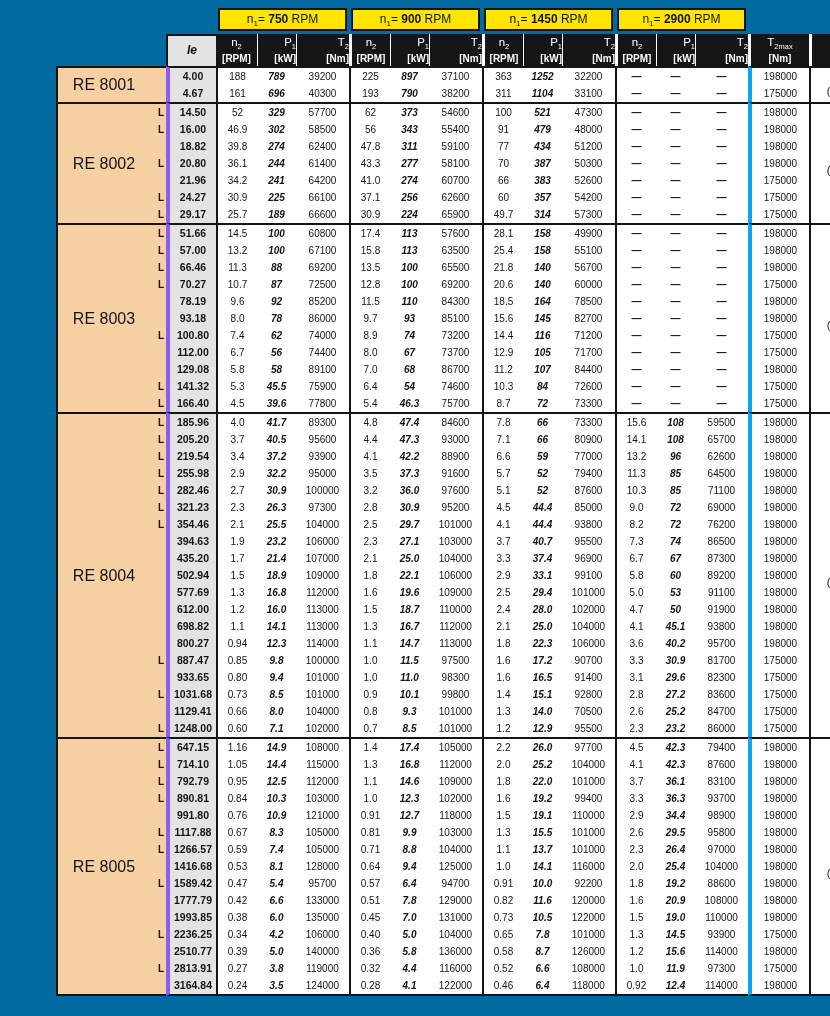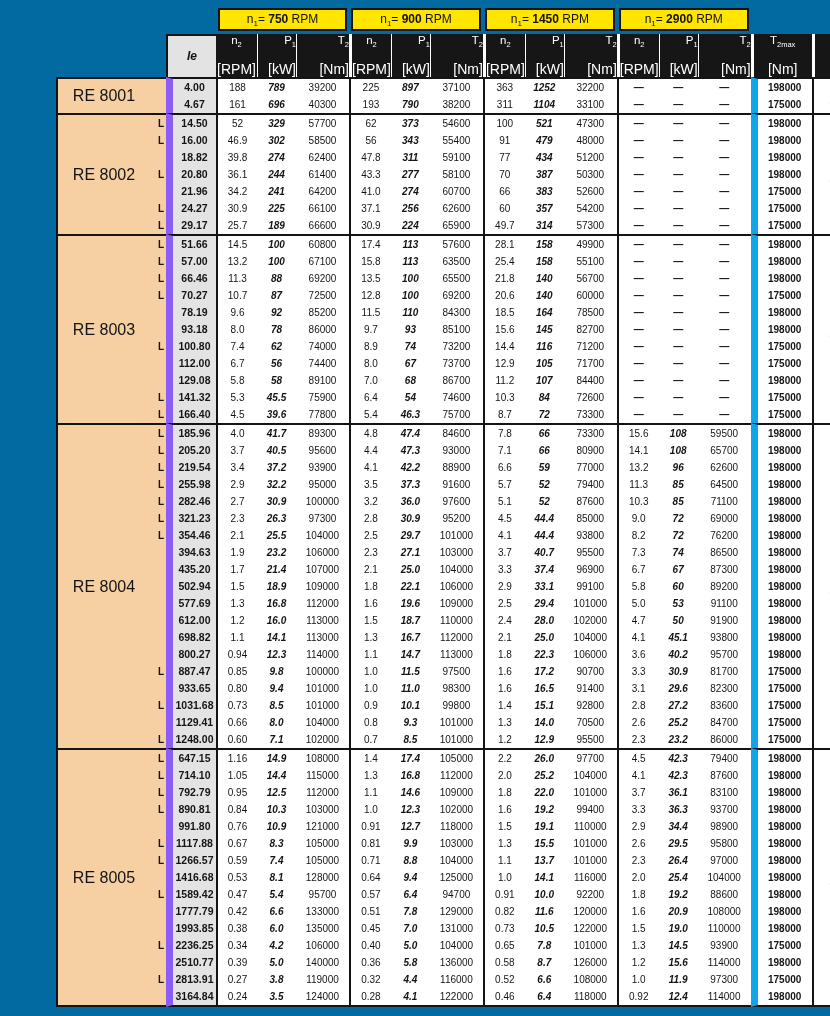--- a/index.html
+++ b/index.html
@@ -10,34 +10,34 @@
            overflow:hidden; white-space:nowrap; font-weight:normal; }
   
   .ybox { margin:0 2px 3px 2px; background:#ffe500; border:2px solid #141414; height:19px;
           line-height:19px; font-size:12px; color:#141414; }
   .ybox b { font-weight:bold; }
   .ybox sub { font-size:8px; }
   
   .bh { background:#161616; color:#fff; height:32px; }
   .bh .sym { display:block; font-weight:normal; font-size:11.5px; }
   .bh .sym sub { font-size:7.5px; }
-  .bh .unit { display:block; font-weight:normal; font-size:14px; margin-top:12px; }
+  .bh .unit { display:block; font-weight:bold; font-size:10px; margin-top:1px; }
   .bh.insep { border-left:1px solid #fff;text-align:right; }
   .bh.gsep  { border-left:3px solid #fff; }
   .iehead { background:#e3e3e3; font-weight:bold; font-size:12px; font-style:italic;
             border-top:2px solid #141414; border-left:2px solid #141414; }
   
   tbody td { height:17px; background:#fff; }
   .model { background:#f6cfa2; font-weight:normal; font-size:16px; border-left:2px solid #141414; }
   .lmark { background:#f6cfa2; font-weight:bold; font-size:10px; text-align:right; padding-right:2px; }
   .iec   { background:#e3e3e3; font-weight:bold; font-size:10.5px;
-           border-left:7px solid #8b5cf6; }
+           border-left:4px solid #8b5cf6; }
   .gstart { border-left:2px solid #141414; }
   .p1 { font-weight:bold; font-style:italic; }
-  .tmax { border-left:7px solid #0ea5e9;font-weight:bold; }
+  .tmax { border-left:4px solid #0ea5e9; }
   .pt { border-left:2px solid #141414; border-right:2px solid #141414; font-size:11px; line-height:1.25; }
   tr.gs td { border-top:2px solid #141414; }
   tr.lastrow td { border-bottom:2px solid #141414;text-align:center; }
   .bend { border-bottom:2px solid #141414; }
   .dash { font-weight:bold; }
 </style>
 </head>
 <body>
 
 <div class="sheet">

